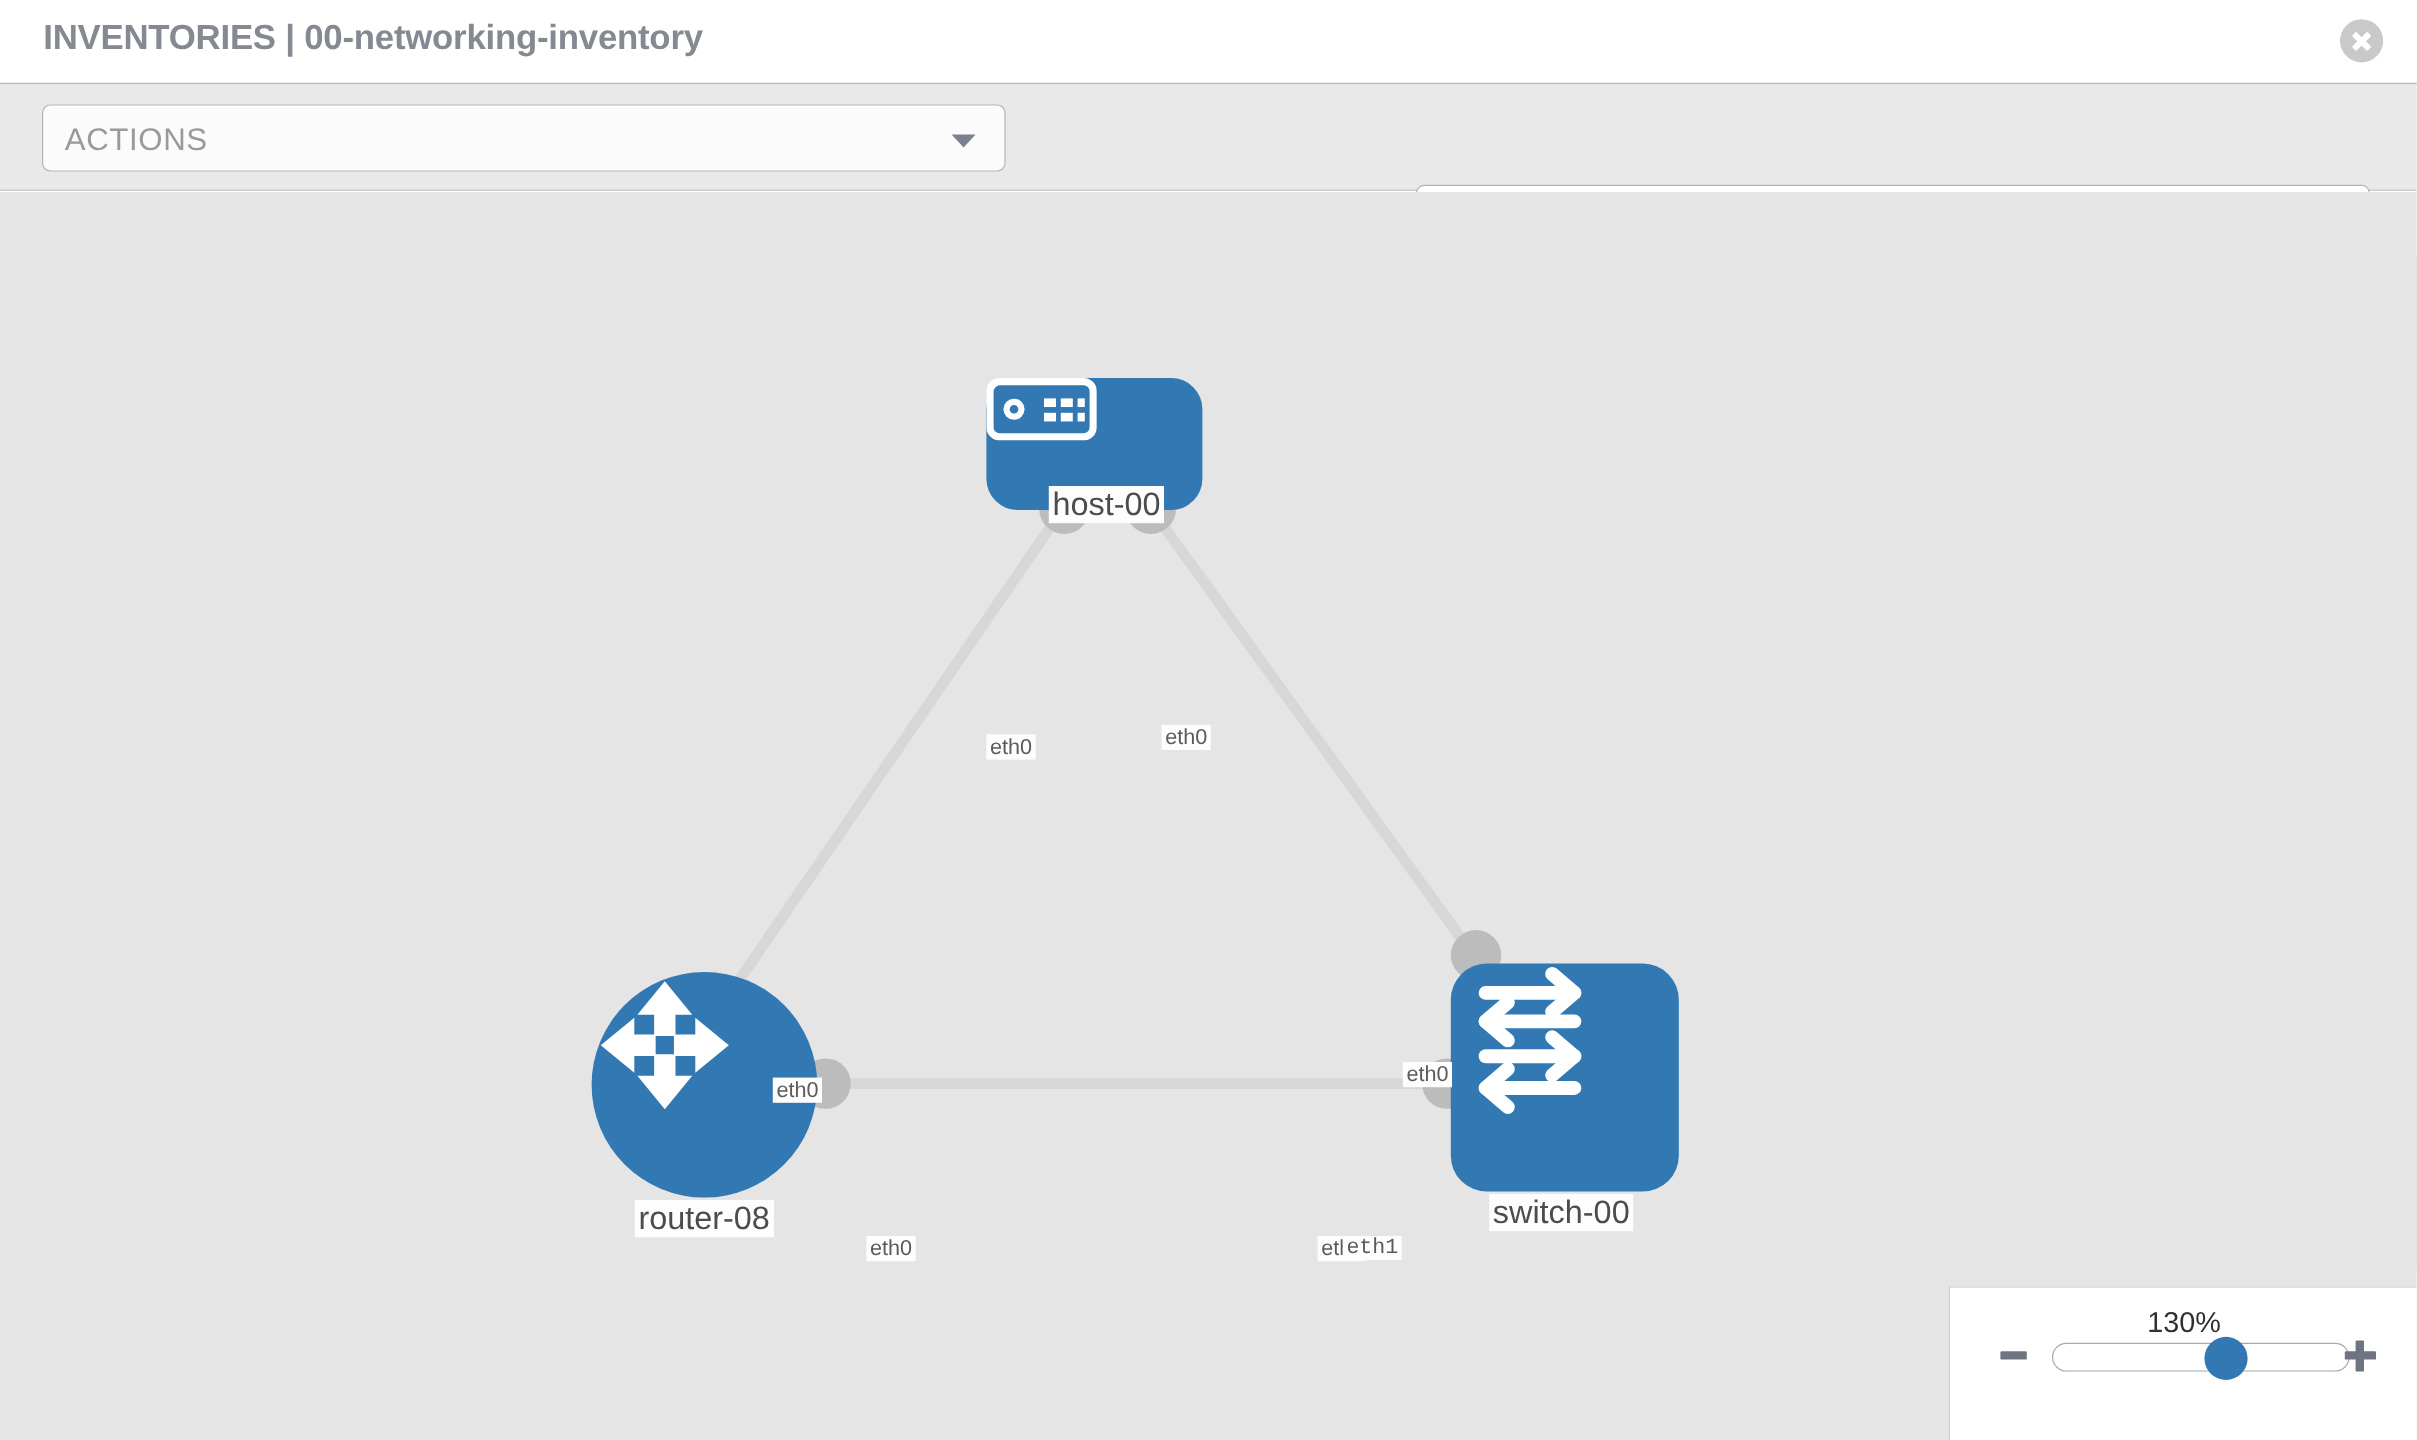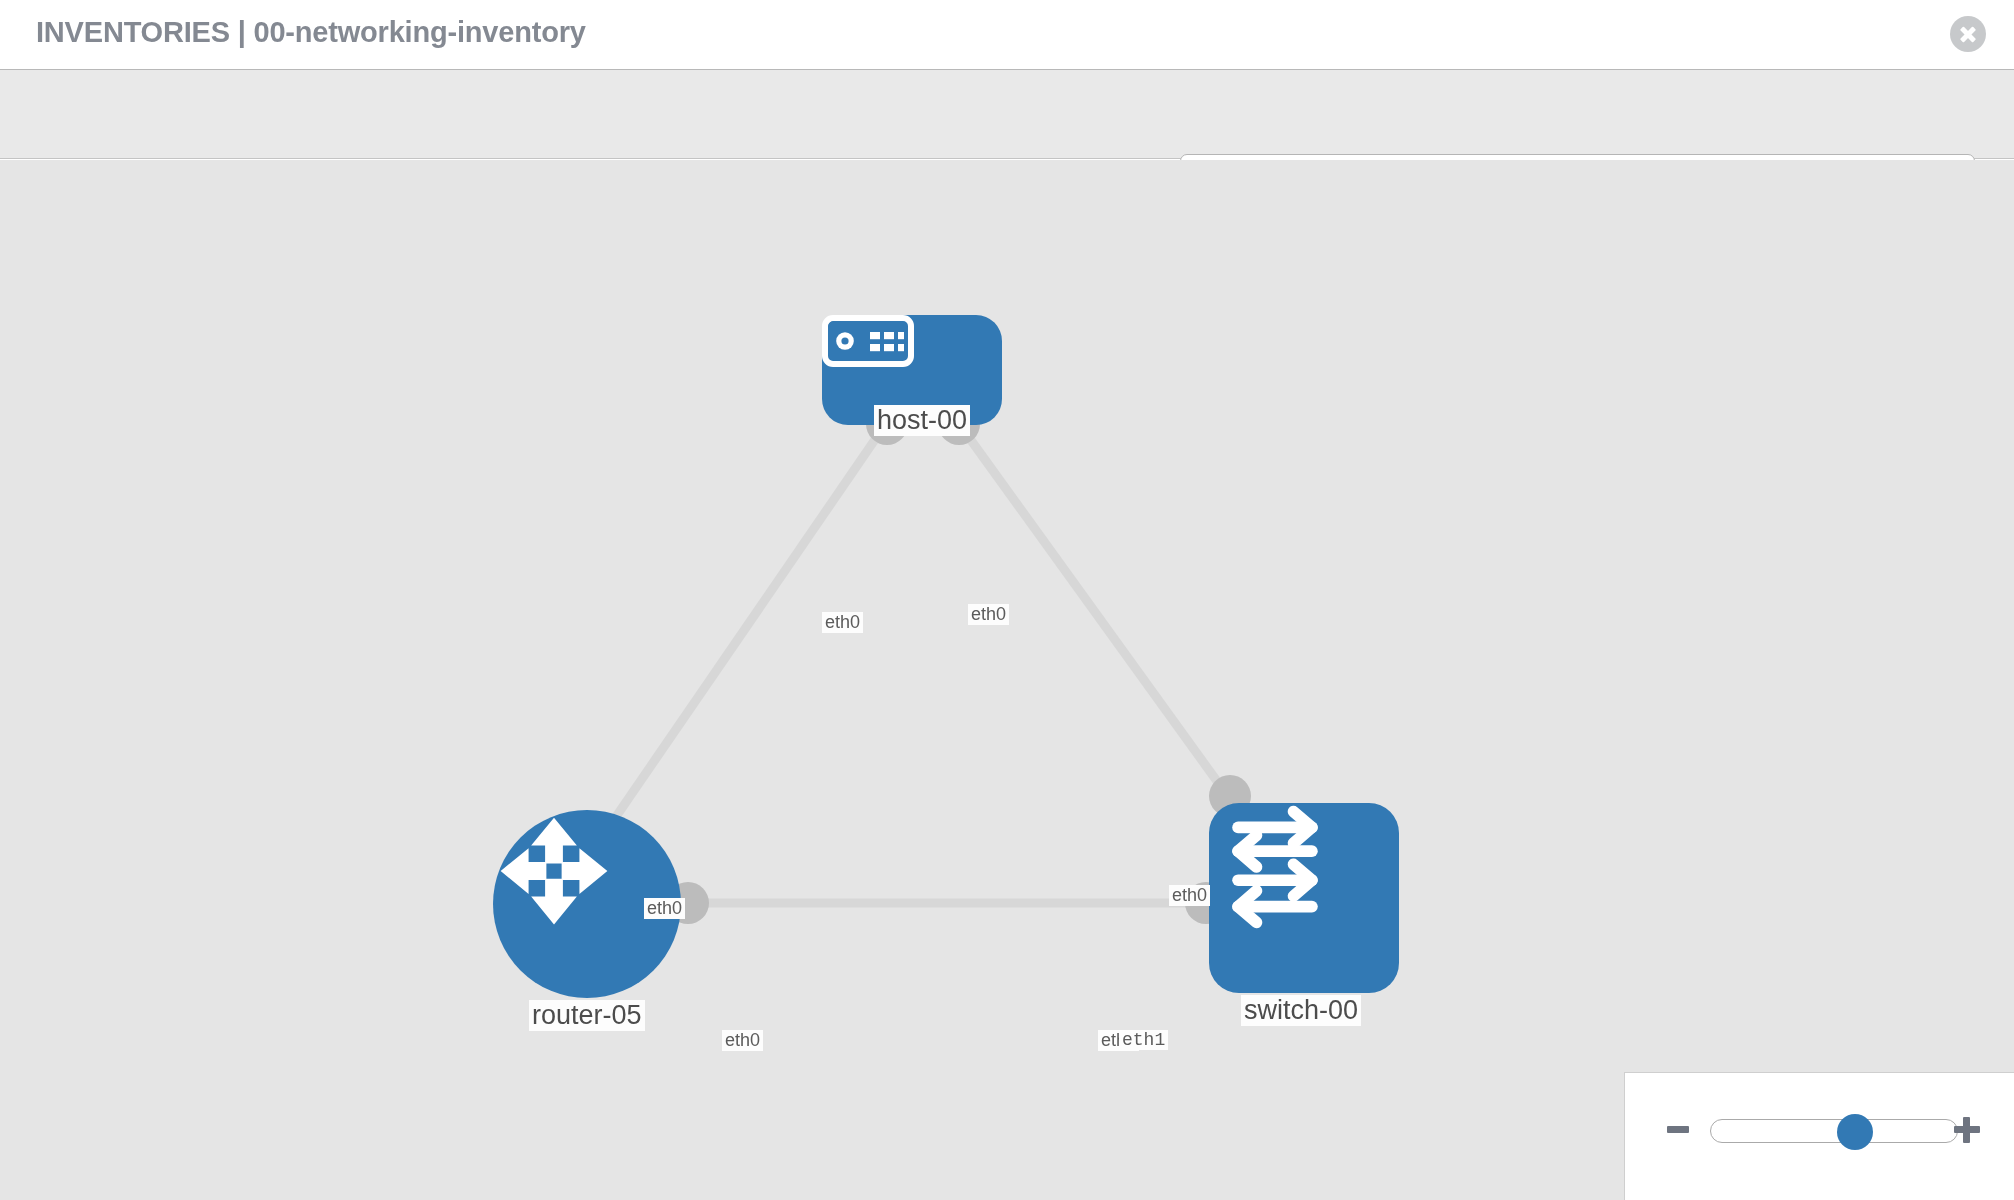--- a/index.html
+++ b/index.html
@@ -150,20 +150,24 @@
   <div class="header">
     <div class="page-title">INVENTORIES | 00-networking-inventory</div>
     <div class="close-btn">
       <div class="x1"></div>
       <div class="x2"></div>
     </div>
   </div>
 
   <div class="toolbar">
 
+    <div class="actions-select">
+      <div class="label">ACTIONS</div>
+      <div class="caret"></div>
+    </div>
 
     <div class="tool-icon tool-wrench">
       <svg width="46" height="46" viewBox="0 0 24 24" aria-hidden="true">
         <path d="M20.2 4.1a5.6 5.6 0 0 1-6.9 6.9L5.6 18.7a2 2 0 1 1-2.8-2.8l7.7-7.7a5.6 5.6 0 0 1 6.9-6.9l-3.2 3.2 1 2.8 2.8 1z" fill="#7b8190"></path>
         <circle cx="4.3" cy="17.4" r="0.9" fill="#e9e9e9"></circle>
       </svg>
     </div>
 
     <div class="tool-icon tool-key">
       <svg width="46" height="46" viewBox="0 0 24 24" aria-hidden="true">
@@ -215,21 +219,21 @@
         <svg width="122" height="122" viewBox="0 0 48 48" aria-hidden="true">
           <g fill="#ffffff">
 
             <path d="M24 3 L33 14 L27.5 14 L27.5 21 L20.5 21 L20.5 14 L15 14 Z"></path>
             <path d="M24 45 L15 34 L20.5 34 L20.5 27 L27.5 27 L27.5 34 L33 34 Z"></path>
             <path d="M3 24 L14 15 L14 20.5 L21 20.5 L21 27.5 L14 27.5 L14 33 Z"></path>
             <path d="M45 24 L34 33 L34 27.5 L27 27.5 L27 20.5 L34 20.5 L34 15 Z"></path>
           </g>
         </svg>
       </div>
-      <div class="node-label" style="left:36px; top:190px;">router-05</div>
+      <div class="node-label" style="left:36px; top:190px;">router-08</div>
     </div>
 
     <div class="node" style="left:1209px; top:643px;">
       <div class="node-shape" style="width:190px; height:190px; border-radius:30px;">
         <svg width="132" height="128" viewBox="0 0 50 48" aria-hidden="true">
           <g fill="none" stroke="#ffffff" stroke-width="4.4" stroke-linecap="round" stroke-linejoin="round">
             <line x1="11" y1="9" x2="39" y2="9"></line>
             <polyline points="32,3 39,9 32,15"></polyline>
             <line x1="39" y1="18" x2="11" y2="18"></line>
             <polyline points="18,12 11,18 18,24"></polyline>
@@ -246,20 +250,21 @@
     <div class="iflabel" style="left:822px; top:452px;">eth0</div>
     <div class="iflabel" style="left:968px; top:444px;">eth0</div>
     <div class="iflabel" style="left:644px; top:738px;">eth0</div>
     <div class="iflabel" style="left:1169px; top:725px;">eth0</div>
     <div class="iflabel" style="left:722px; top:870px;">eth0</div>
     <div class="iflabel" style="left:1098px; top:870px;">eth0</div>
     <div class="iflabel" style="left:1119px; top:870px;font-family:Liberation Mono, monospace;">eth1</div>
   </div>
 
   <div class="zoom-panel">
+    <div class="zoom-value">130%</div>
     <div class="zoom-minus"></div>
     <div class="zoom-track">
       <div class="zoom-handle" style="left:126px;"></div>
     </div>
     <div class="zoom-plus">
       <div class="h"></div>
       <div class="v"></div>
     </div>
   </div>
 

